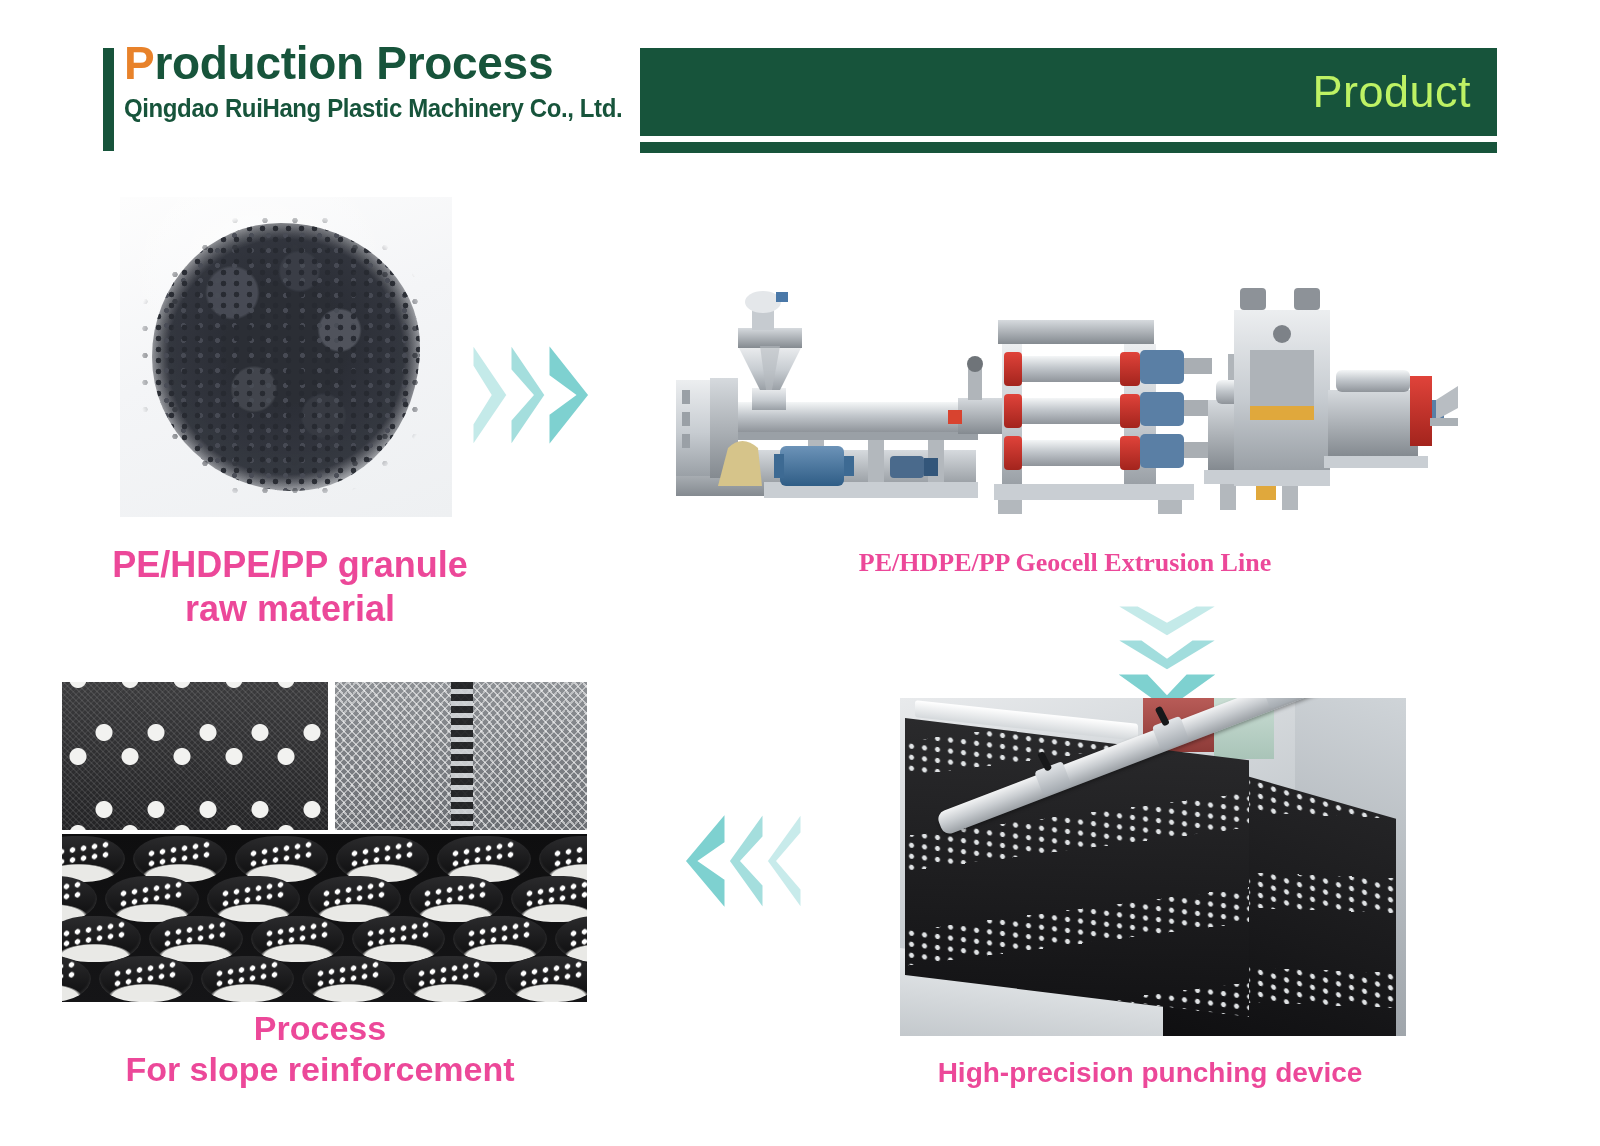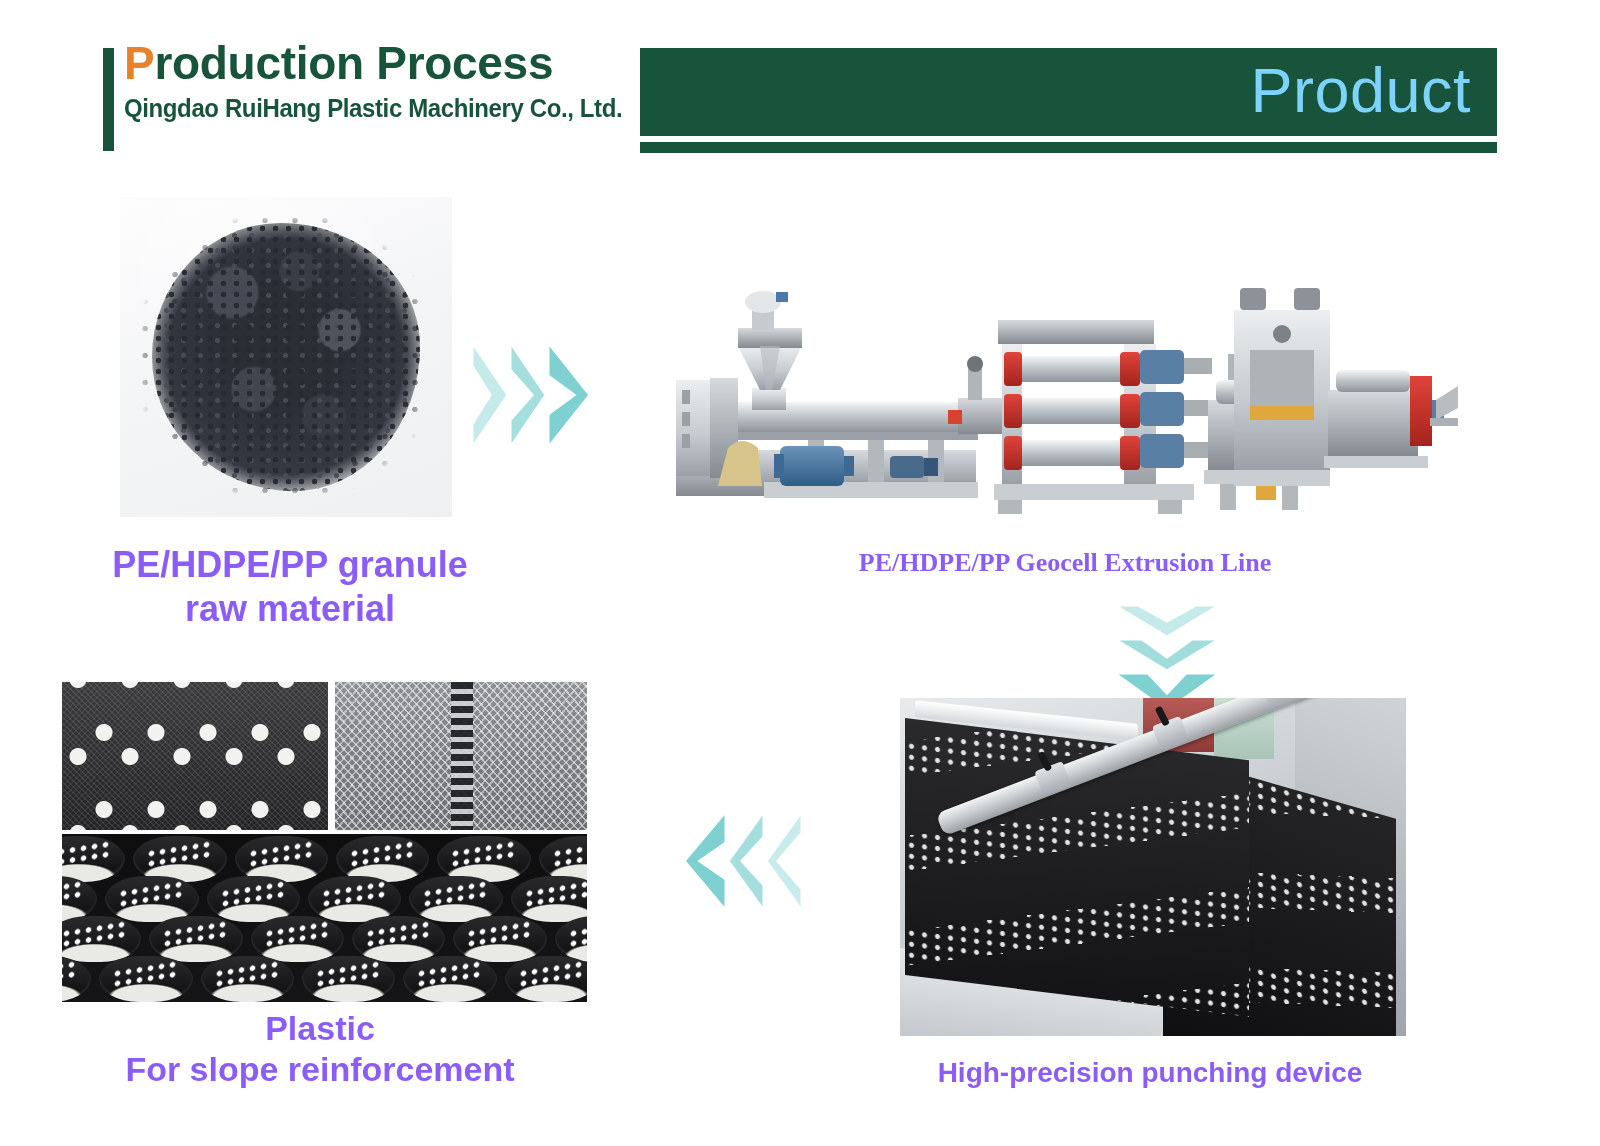--- a/index.html
+++ b/index.html
@@ -39,21 +39,21 @@
 
   #product-banner {
     position: absolute; left: 640px; top: 48px;
     width: 857px; height: 88px;
     background: #17543B;
     box-sizing: border-box;
   }
   #product-banner-label {
     position: absolute; right: 26px; top: 50%;
     transform: translateY(-52%);
-    color: #7dd3fc; font-size: 63px; font-weight: normal;
+    color: #bef264; font-size: 45px; font-weight: normal;
     letter-spacing: 0.5px; line-height: 1; white-space: nowrap;
   }
   #product-banner-underbar {
     position: absolute; left: 640px; top: 142px;
     width: 857px; height: 11px;
     background: #17543B;
   }
 
   
   .photo { position: absolute; overflow: hidden; background: #ffffff; }
@@ -210,21 +210,21 @@
   }
   #punch-table {
     position: absolute; left: 0; bottom: 0; width: 58%; height: 26%;
     background: linear-gradient(180deg,#e6e9eb,#c3c8cc);
     transform: skewY(7deg); transform-origin: left bottom;
   }
 
   
   .caption {
     position: absolute;
-    color: #8b5cf6;
+    color: #ec4899;
     font-weight: bold;
     text-align: center;
     line-height: 1.22;
     white-space: pre-line;
   }
   #caption-granule { left: 40px; top: 543px; width: 500px; font-size: 36px; }
   #caption-extrusion { left: 690px; top: 547px; width: 750px; font-size: 26px; font-family: Liberation Serif, serif; }
   #caption-geocell { left: 30px; top: 1008px; width: 580px; font-size: 34px; }
   #caption-punching { left: 800px; top: 1056px; width: 700px; font-size: 28px; }
 
@@ -472,14 +472,14 @@
     <div class="geo-cell-row" style="top:122px; left:-64px;">
       <div class="geo-cell"></div>
         <div class="geo-cell"></div>
         <div class="geo-cell"></div>
       <div class="geo-cell"></div>
         <div class="geo-cell"></div>
         <div class="geo-cell"></div>
     </div>
   </div>
 </div>
-<div class="caption" id="caption-geocell">Plastic
+<div class="caption" id="caption-geocell">Process
 For slope reinforcement</div>
 
 </body></html>

